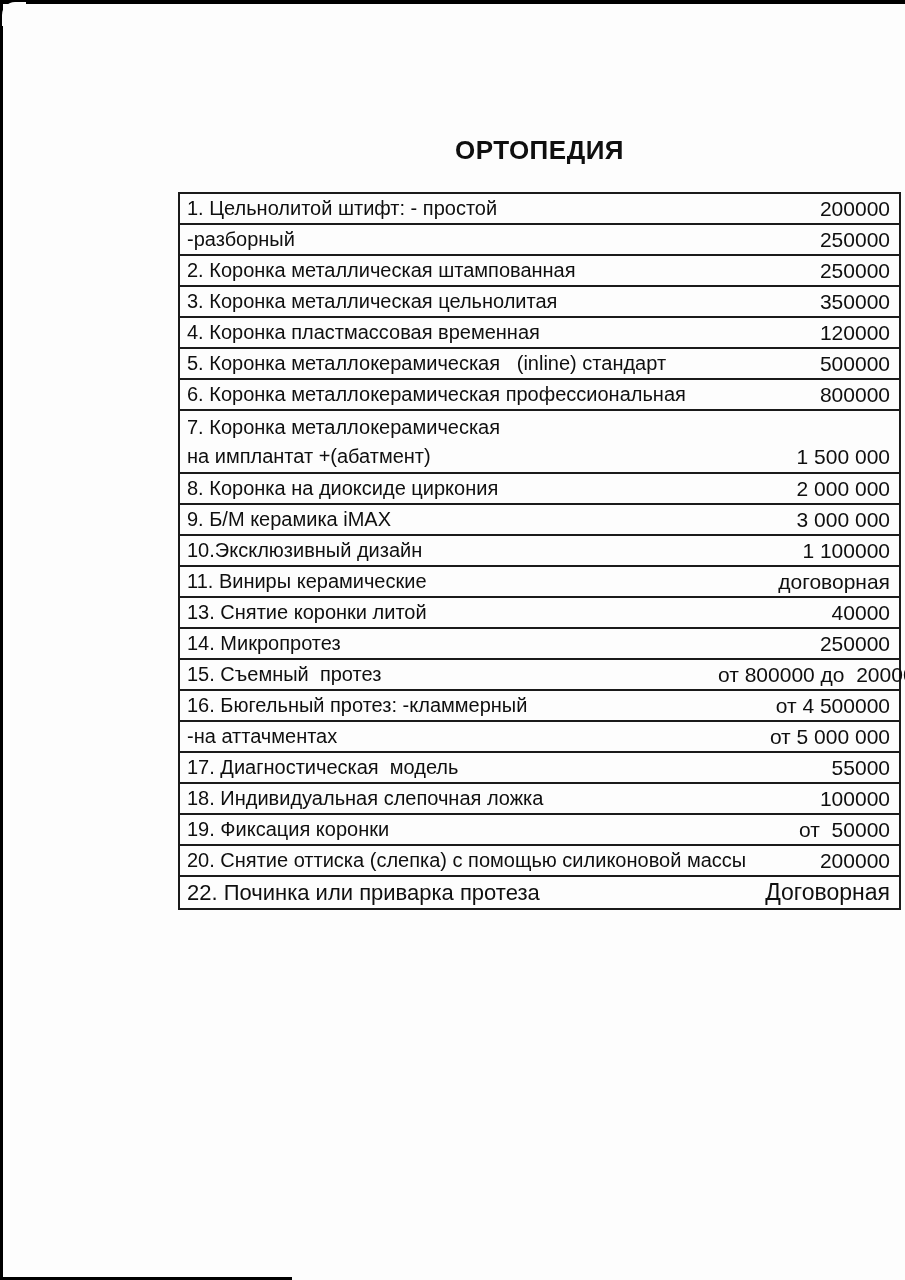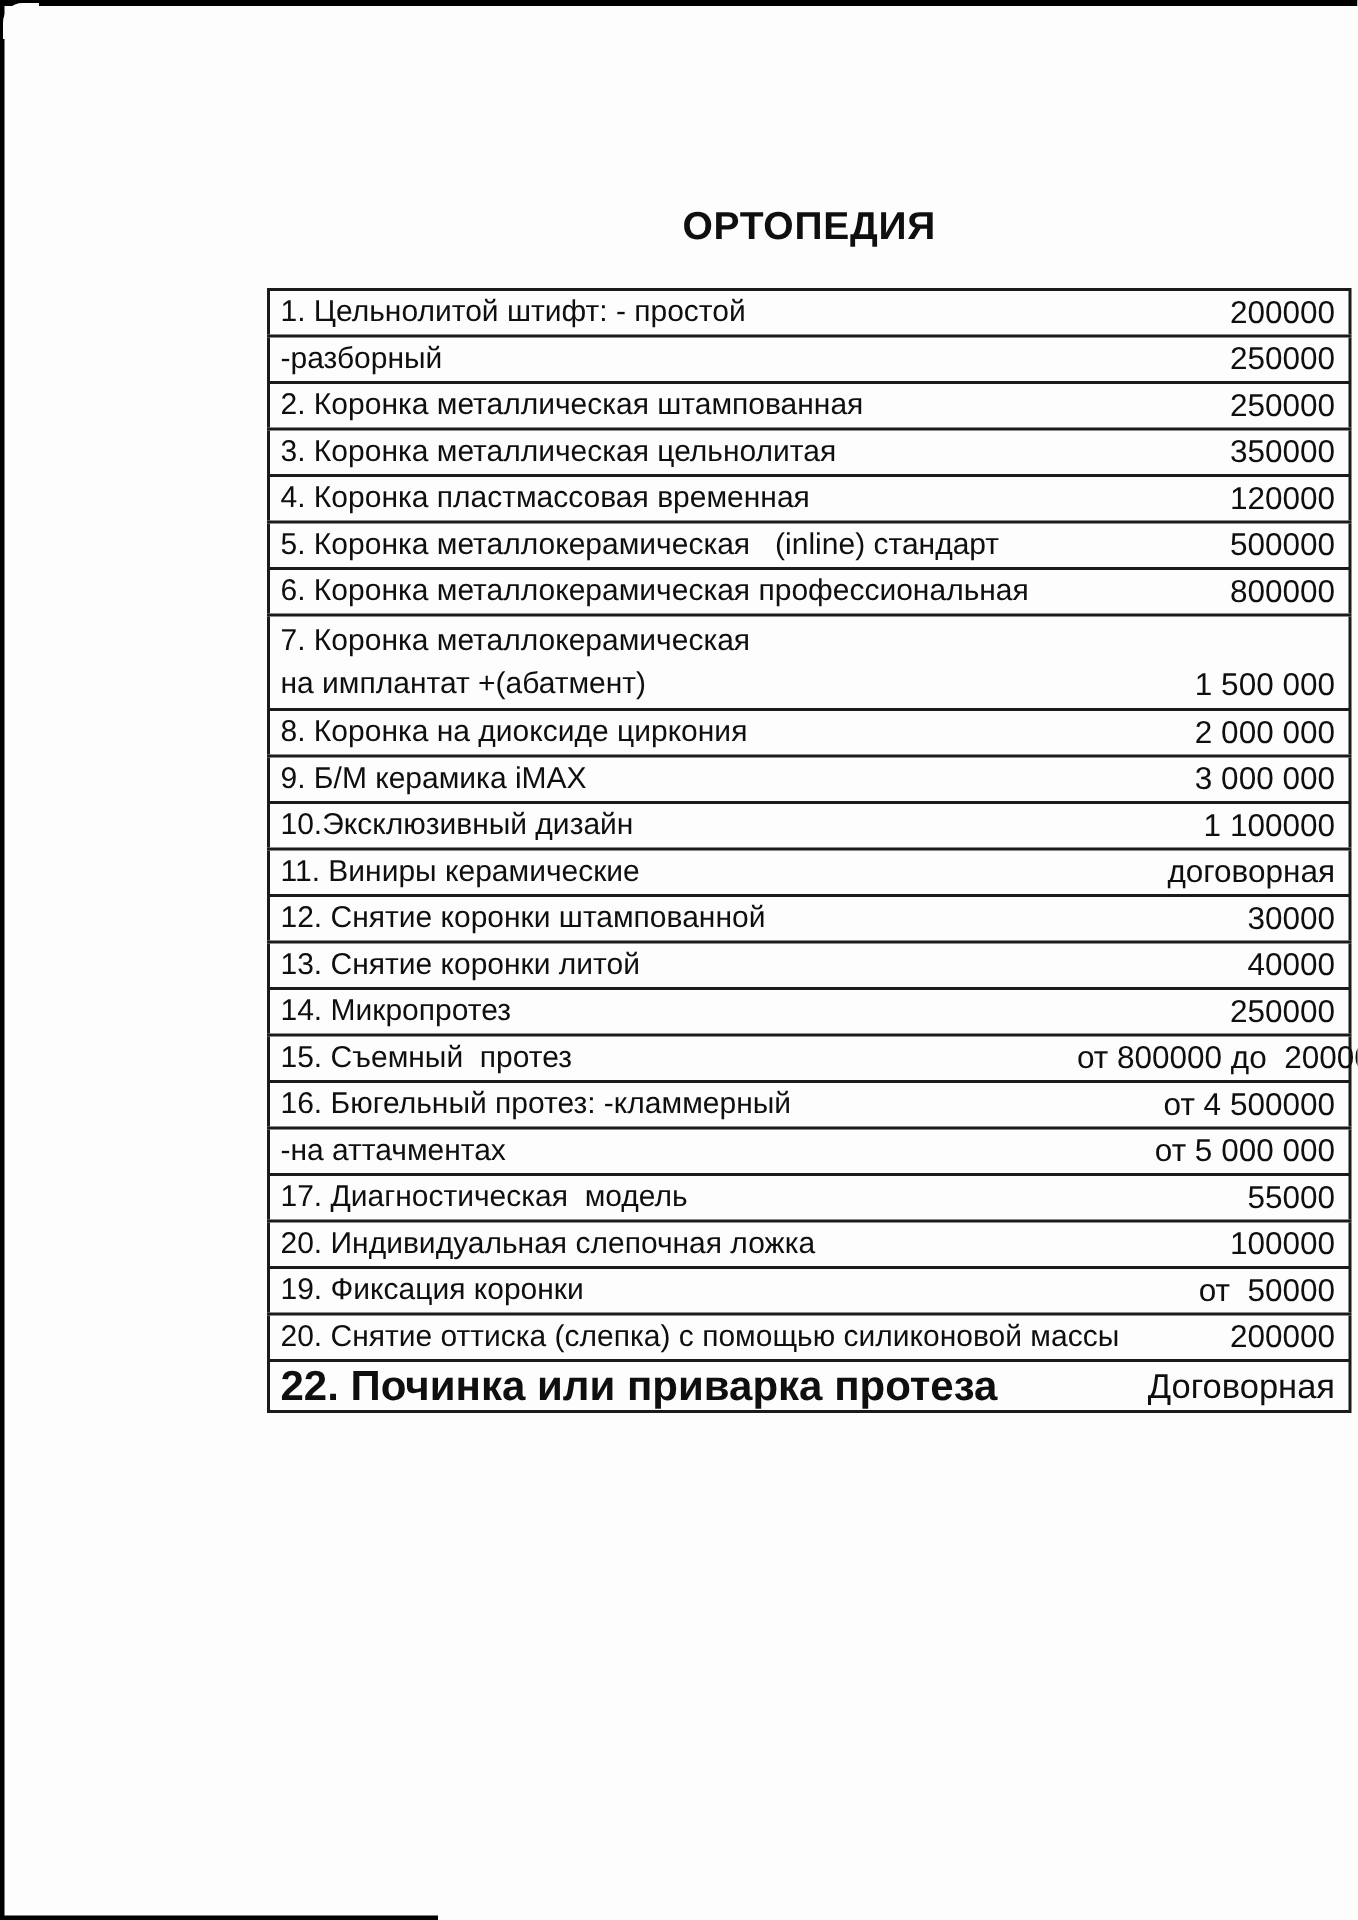--- a/index.html
+++ b/index.html
@@ -48,21 +48,21 @@
     text-align: right;
     font-size: 21px;
     font-weight: normal;
     white-space: pre;
   }
   tr.indent .label-cell { }
   tr.tall td { height: 58px; }
   tr.tall .label-cell div { line-height: 29px; }
   tr.tall .price-cell { vertical-align: bottom; padding-bottom: 3px; }
   tr.large td { height: 31px; }
-  tr.large .label-cell { font-size: 28px; font-weight: bold; }
+  tr.large .label-cell { font-size: 22px; }
   tr.large .price-cell { font-size: 23px; }
 </style>
 </head>
 <body>
 
 <div class="edge-top"></div>
 <div class="edge-left"></div>
 <div class="corner-tl"></div>
 <div class="edge-bottom"></div>
 
@@ -123,24 +123,20 @@
   <tr>
     <td class="label-cell">10.Эксклюзивный дизайн</td>
     <td class="price-cell">1 100000</td>
   </tr>
 
   <tr>
     <td class="label-cell">11. Виниры керамические</td>
     <td class="price-cell">договорная</td>
   </tr>
 
-  <tr>
-    <td class="label-cell">12. Снятие коронки штампованной</td>
-    <td class="price-cell">30000</td>
-  </tr>
 
   <tr>
     <td class="label-cell">13. Снятие коронки литой</td>
     <td class="price-cell">40000</td>
   </tr>
 
   <tr>
     <td class="label-cell">14. Микропротез</td>
     <td class="price-cell">250000</td>
   </tr>
@@ -159,21 +155,21 @@
     <td class="label-cell">-на аттачментах</td>
     <td class="price-cell">от 5 000 000</td>
   </tr>
 
   <tr>
     <td class="label-cell">17. Диагностическая  модель</td>
     <td class="price-cell">55000</td>
   </tr>
 
   <tr>
-    <td class="label-cell">20. Индивидуальная слепочная ложка</td>
+    <td class="label-cell">18. Индивидуальная слепочная ложка</td>
     <td class="price-cell">100000</td>
   </tr>
 
   <tr>
     <td class="label-cell">19. Фиксация коронки</td>
     <td class="price-cell">от  50000</td>
   </tr>
 
   <tr>
     <td class="label-cell">20. Снятие оттиска (слепка) с помощью силиконовой массы</td>

